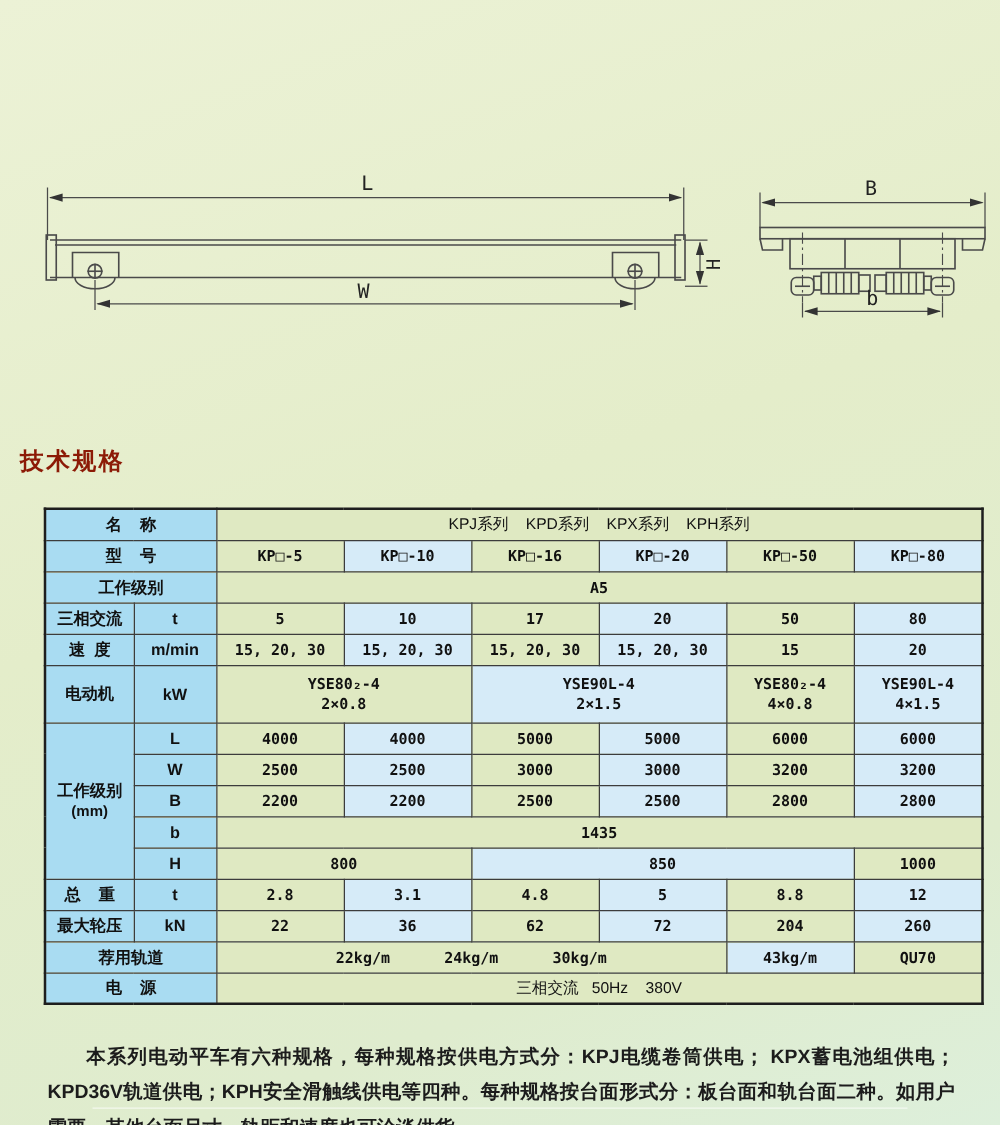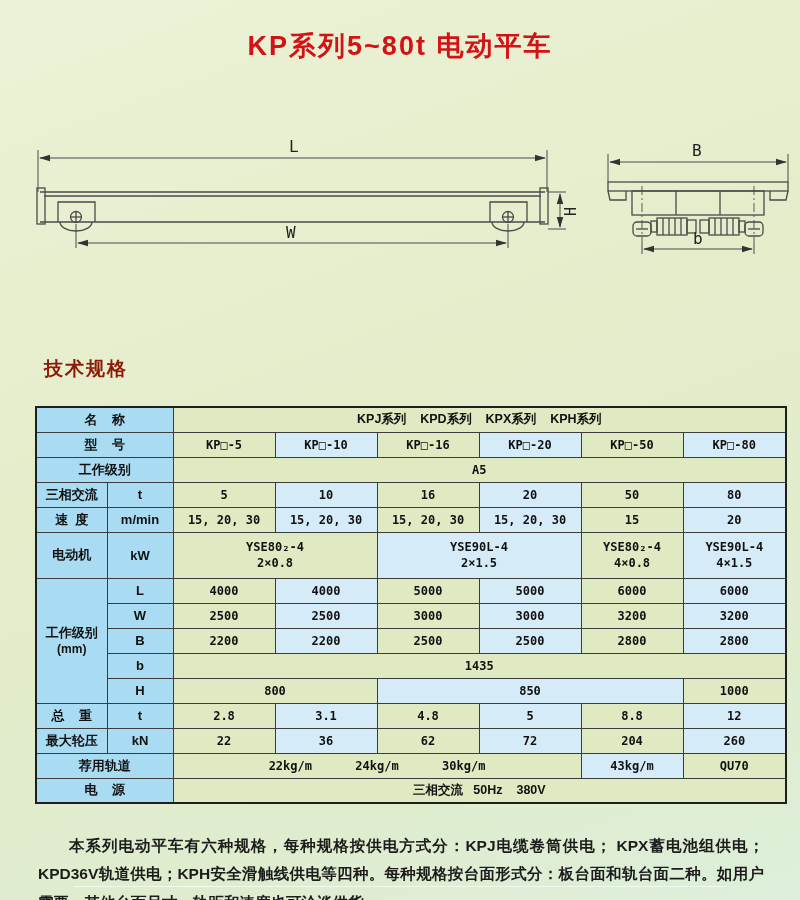--- a/index.html
+++ b/index.html
@@ -2,47 +2,46 @@
 <html><head>
 <meta charset="utf-8">
 <style>
   html,body{margin:0;padding:0;}
   body{width:800px;height:900px;font-family:"Liberation Sans",sans-serif;}
   #canvas{position:relative;width:800px;height:900px;overflow:hidden;
     background:linear-gradient(160deg,#ecf2d6 0%,#e4edca 45%,#dfecce 80%,#ddefdb 100%);}
   .title{position:absolute;top:28px;left:0;width:800px;text-align:center;
     font-size:27px;font-weight:bold;color:#d31215;letter-spacing:2px;}
   .section-title{position:absolute;top:356px;left:16px;font-size:19px;
-    font-weight:bold;color:#8c1a06;letter-spacing:2px;margin-left:28px;}
+    font-weight:bold;color:#8c1a06;letter-spacing:2px;}
   svg text{font-family:"DejaVu Sans Mono",monospace;fill:#222;}
   
   table.spec{position:absolute;top:406px;left:35px;width:750px;
     border-collapse:collapse;border:2px solid #1e1e1e;table-layout:fixed;}
   table.spec th,table.spec td{border:1px solid #3c3c3c;text-align:center;
     vertical-align:middle;padding:0 2px;overflow:hidden;}
   table.spec th{background:#a9dcf2;font-size:13px;font-weight:bold;color:#111;}
   td.g{background:#dfe9c2;}
   td.bl{background:#d6ebf8;}
   td.num{font-family:"DejaVu Sans Mono",monospace;font-size:12px;font-weight:bold;color:#111;margin-top:24px;}
-  td.cn{font-size:12.5px;font-weight:bold;color:#111;}
+  td.cn{font-size:12.5px;font-weight:normal;color:#111;}
   .pre{white-space:pre;}
   tr.r{height:25px;}
   tr.rt{height:46px;}
   .two-line span{display:block;line-height:1.35;}
   .note{position:absolute;top:816px;left:38px;width:726px;font-size:15.5px;
     line-height:1.85;color:#1c1c1c;font-weight:600;text-align:justify;text-indent:2em;}
   .bottom-rule{position:absolute;top:886px;left:74px;width:652px;height:0;
     border-top:1px solid rgba(255,255,255,0.65);}
 </style>
 </head>
 <body>
 
 <div id="canvas">
 
-  <div class="title">KP系列5~80t 电动平车</div>
 
   <svg style="position:absolute;top:130px;left:0;" width="800" height="150" viewBox="0 0 800 150">
     <defs>
       <marker id="ar" viewBox="0 0 10 10" refX="9.2" refY="5" markerWidth="11" markerHeight="11" orient="auto-start-reverse">
         <path d="M0,2 L10,5 L0,8 z" fill="#333"></path>
       </marker>
     </defs>
 
     <g stroke="#4a4a4a" fill="none" stroke-width="1.3">
 
@@ -173,21 +172,21 @@
     <tr class="r">
       <th colspan="2">工作级别</th>
       <td colspan="6" class="g num">A5</td>
     </tr>
 
     <tr class="r">
       <th>三相交流</th>
       <th>t</th>
       <td class="g num">5</td>
       <td class="bl num">10</td>
-      <td class="g num">16</td>
+      <td class="g num">17</td>
       <td class="bl num">20</td>
       <td class="g num">50</td>
       <td class="bl num">80</td>
     </tr>
 
     <tr class="r">
       <th class="pre">速  度</th>
       <th>m/min</th>
       <td class="g num">15, 20, 30</td>
       <td class="bl num">15, 20, 30</td>

